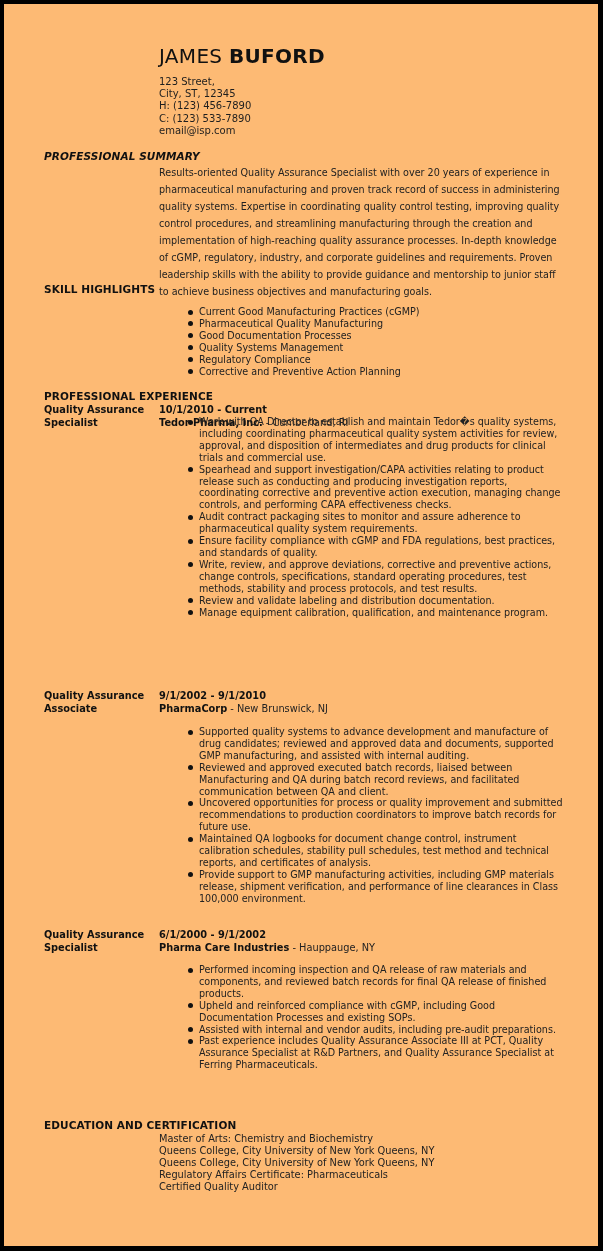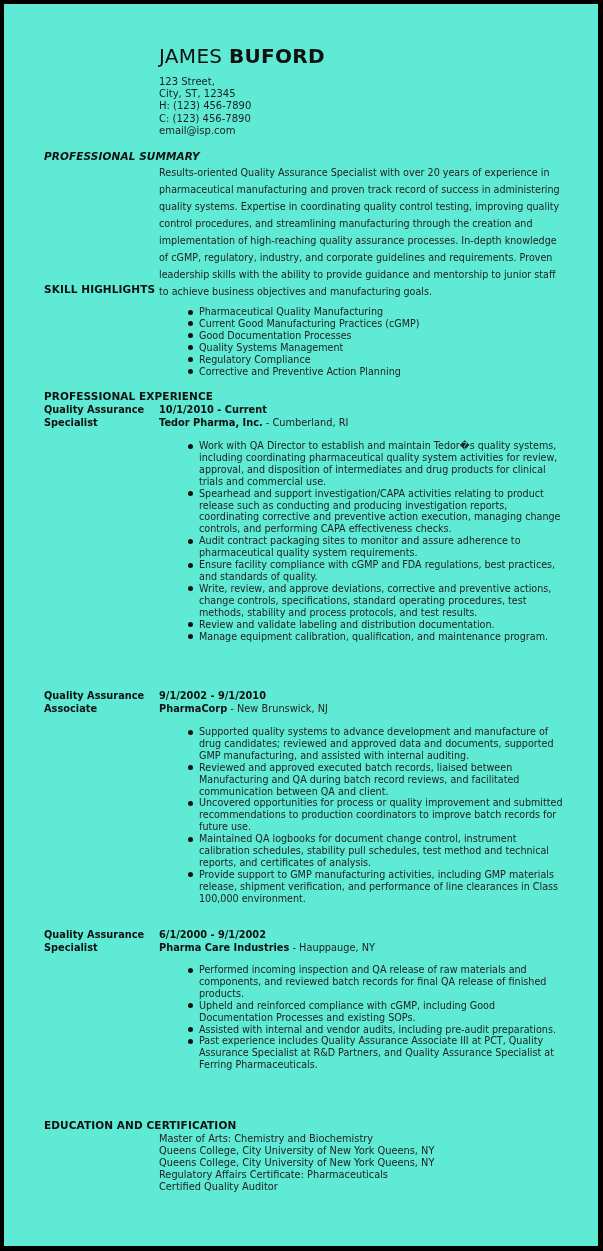--- a/index.html
+++ b/index.html
@@ -7,21 +7,21 @@
     width: 603px; height: 1251px;
     background: #000;
     font-family: "DejaVu Sans", sans-serif;
     position: relative;
     overflow: hidden;
   }
   .page {
     position: absolute;
     left: 4px; top: 4px;
     width: 594px; height: 1242px;
-    background: #5eead4;
+    background: #fdba74;
     color: #1e1e1e;
   }
   .abs { position: absolute; }
   .name {
     left: 155px; top: 40px;
     font-size: 20px; letter-spacing: 0.3px;
     color: #111; white-space: nowrap;
     font-weight: normal;
   }
   .name .last { font-weight: bold; }
@@ -70,45 +70,45 @@
 <div class="page">
 
   <div class="abs name">
     <span>JAMES</span>
     <span class="last">BUFORD</span>
   </div>
   <div class="abs contact">
     <div>123 Street,</div>
     <div>City, ST, 12345</div>
     <div>H: (123) 456-7890</div>
-    <div>C: (123) 456-7890</div>
+    <div>C: (123) 533-7890</div>
     <div>email@isp.com</div>
   </div>
 
   <div class="abs h2" style="top:146px;font-style:italic;">PROFESSIONAL SUMMARY</div>
   <div class="abs para" style="top:160px;">Results-oriented Quality Assurance Specialist with over 20 years of experience in pharmaceutical manufacturing and proven track record of success in administering quality systems. Expertise in coordinating quality control testing, improving quality control procedures, and streamlining manufacturing through the creation and implementation of high-reaching quality assurance processes. In-depth knowledge of cGMP, regulatory, industry, and corporate guidelines and requirements. Proven leadership skills with the ability to provide guidance and mentorship to junior staff to achieve business objectives and manufacturing goals.</div>
 
   <div class="abs h2" style="top:279px;">SKILL HIGHLIGHTS</div>
   <ul class="abs bl" style="left:184px; top:302px; width:380px;">
+    <li>Current Good Manufacturing Practices (cGMP)</li>
     <li>Pharmaceutical Quality Manufacturing</li>
-    <li>Current Good Manufacturing Practices (cGMP)</li>
     <li>Good Documentation Processes</li>
     <li>Quality Systems Management</li>
     <li>Regulatory Compliance</li>
     <li>Corrective and Preventive Action Planning</li>
   </ul>
 
   <div class="abs h2" style="top:386px;">PROFESSIONAL EXPERIENCE</div>
 
   <div class="abs role" style="top:400px;">Quality Assurance Specialist</div>
   <div class="abs jobhead" style="top:400px;">
     <div class="b">10/1/2010 - Current</div>
     <div><span class="b">Tedor Pharma, Inc.</span><span class="loc"> - Cumberland, RI</span></div>
   </div>
-  <ul class="abs bl" style="left:184px; top:436px; width:378px;">
+  <ul class="abs bl" style="left:184px; top:412px; width:378px;">
     <li>Work with QA Director to establish and maintain Tedor�s quality systems, including coordinating pharmaceutical quality system activities for review, approval, and disposition of intermediates and drug products for clinical trials and commercial use.</li>
     <li>Spearhead and support investigation/CAPA activities relating to product release such as conducting and producing investigation reports, coordinating corrective and preventive action execution, managing change controls, and performing CAPA effectiveness checks.</li>
     <li>Audit contract packaging sites to monitor and assure adherence to pharmaceutical quality system requirements.</li>
     <li>Ensure facility compliance with cGMP and FDA regulations, best practices, and standards of quality.</li>
     <li>Write, review, and approve deviations, corrective and preventive actions, change controls, specifications, standard operating procedures, test methods, stability and process protocols, and test results.</li>
     <li>Review and validate labeling and distribution documentation.</li>
     <li>Manage equipment calibration, qualification, and maintenance program.</li>
   </ul>
 
   <div class="abs role" style="top:686px;">Quality Assurance Associate</div>

